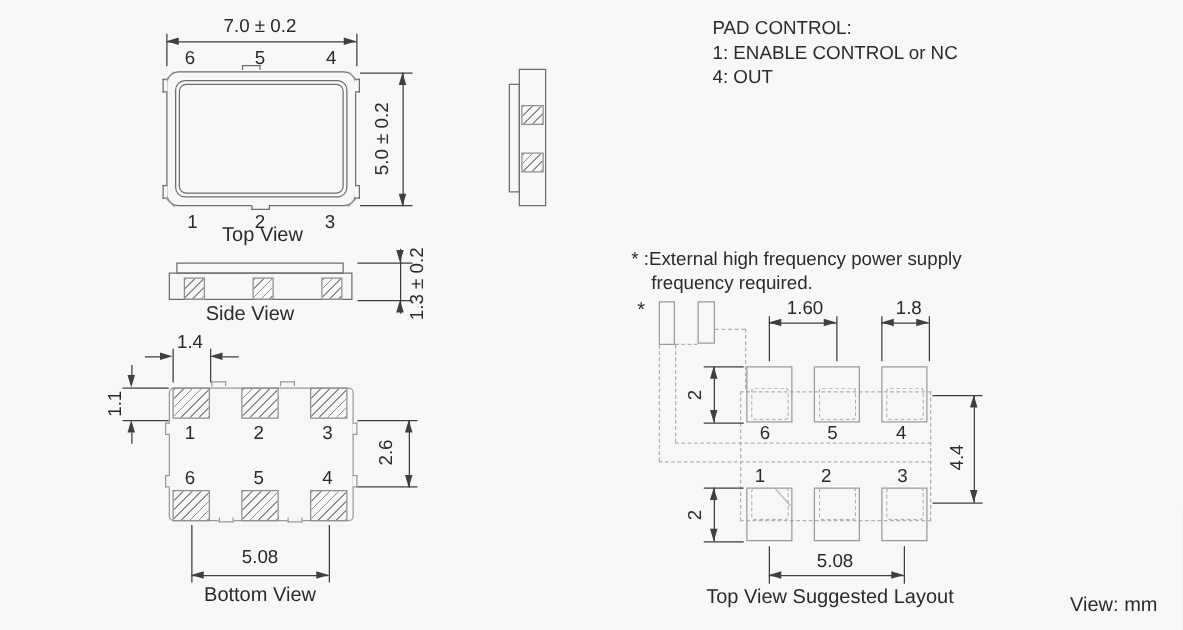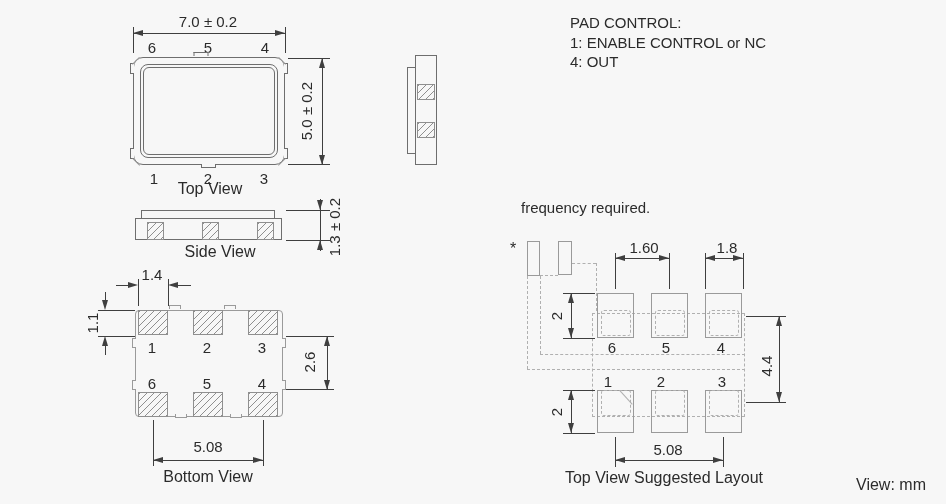--- a/index.html
+++ b/index.html
@@ -99,21 +99,21 @@
     <div class="hatch" style="left:417px;top:84px;width:18px;height:16px;"></div>
     <div class="hatch" style="left:417px;top:122px;width:18px;height:16px;"></div>
   </div>
 
   <div>
     <div class="box" style="left:141px;top:210px;width:134px;height:9px;"></div>
     <div class="box" style="left:135px;top:218px;width:147px;height:22px;"></div>
     <div class="hatch" style="left:147px;top:222px;width:17px;height:18px;"></div>
     <div class="hatch" style="left:202px;top:222px;width:17px;height:18px;"></div>
     <div class="hatch" style="left:257px;top:222px;width:17px;height:18px;"></div>
-    <div class="t title" style="left:220px;top:252px;">Side View</div>
+    <div class="t title" style="left:200px;top:252px;">Side View</div>
 
     <div class="ln" style="left:286px;top:210px;width:44px;height:1px;"></div>
     <div class="ln" style="left:286px;top:240px;width:44px;height:1px;"></div>
     <div class="ln" style="left:320px;top:199px;width:1px;height:52px;"></div>
     <div class="ar aD" style="left:317px;top:200px;"></div>
     <div class="ar aU" style="left:317px;top:240px;"></div>
     <div class="tv" style="left:334px;top:227px;">1.3 ± 0.2</div>
   </div>
 
   <div>
@@ -177,20 +177,21 @@
     <div class="t title" style="left:208px;top:477px;">Bottom View</div>
   </div>
 
   <div class="blk" style="left:570px;top:13px;">
     <div>PAD CONTROL:</div>
     <div>1: ENABLE CONTROL or NC</div>
     <div>4: OUT</div>
   </div>
 
   <div class="blk" style="left:505px;top:198px;line-height:19px;">
+    <div>* :External high frequency power supply</div>
     <div style="padding-left:16px;">frequency required.</div>
   </div>
 
   <div>
 
     <div class="t" style="left:513px;top:249px;font-size:16px;">*</div>
     <div class="boxl" style="left:527px;top:241px;width:13px;height:35px;"></div>
     <div class="boxl" style="left:558px;top:241px;width:14px;height:34px;"></div>
 
     <div class="dashln v" style="left:527px;top:276px;height:93px;"></div>

